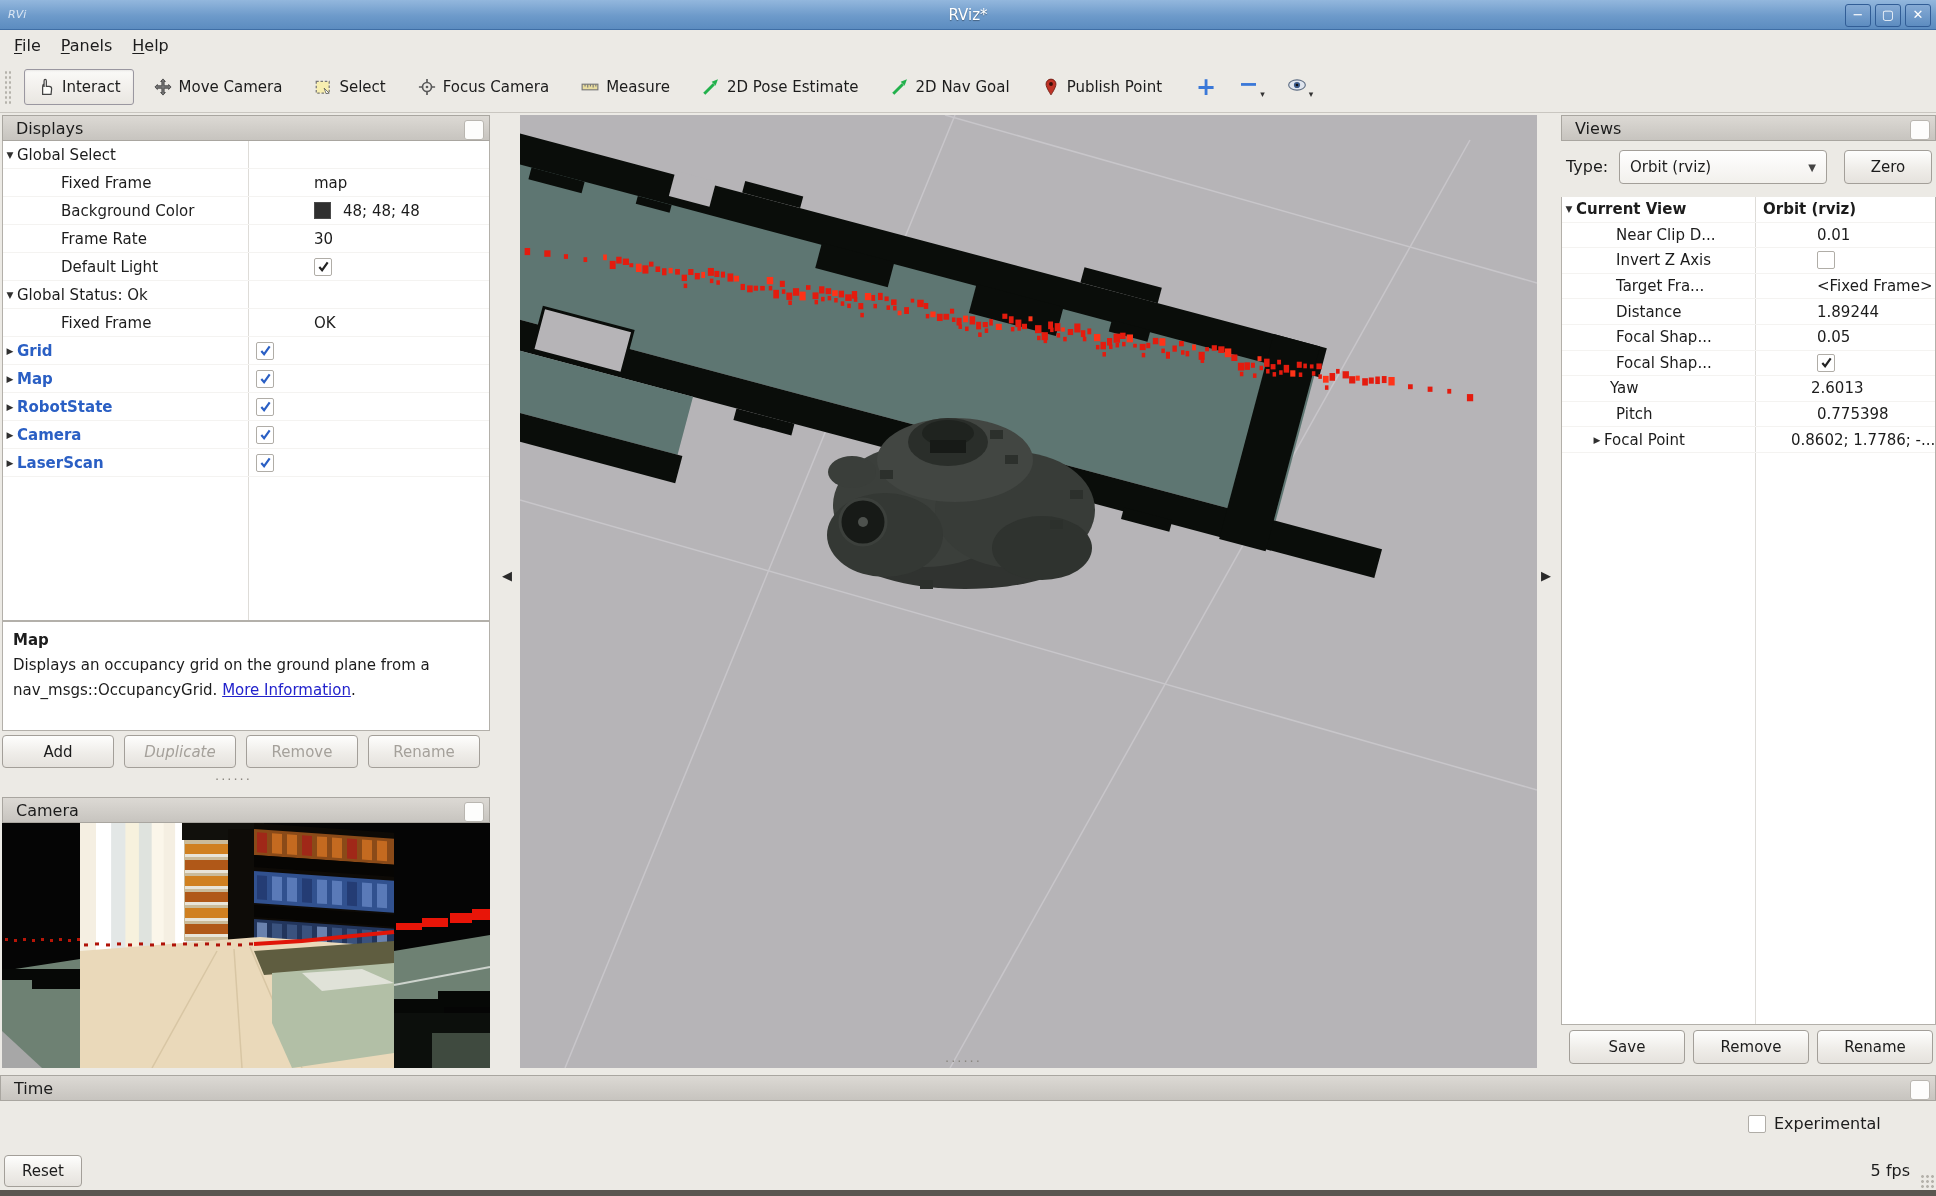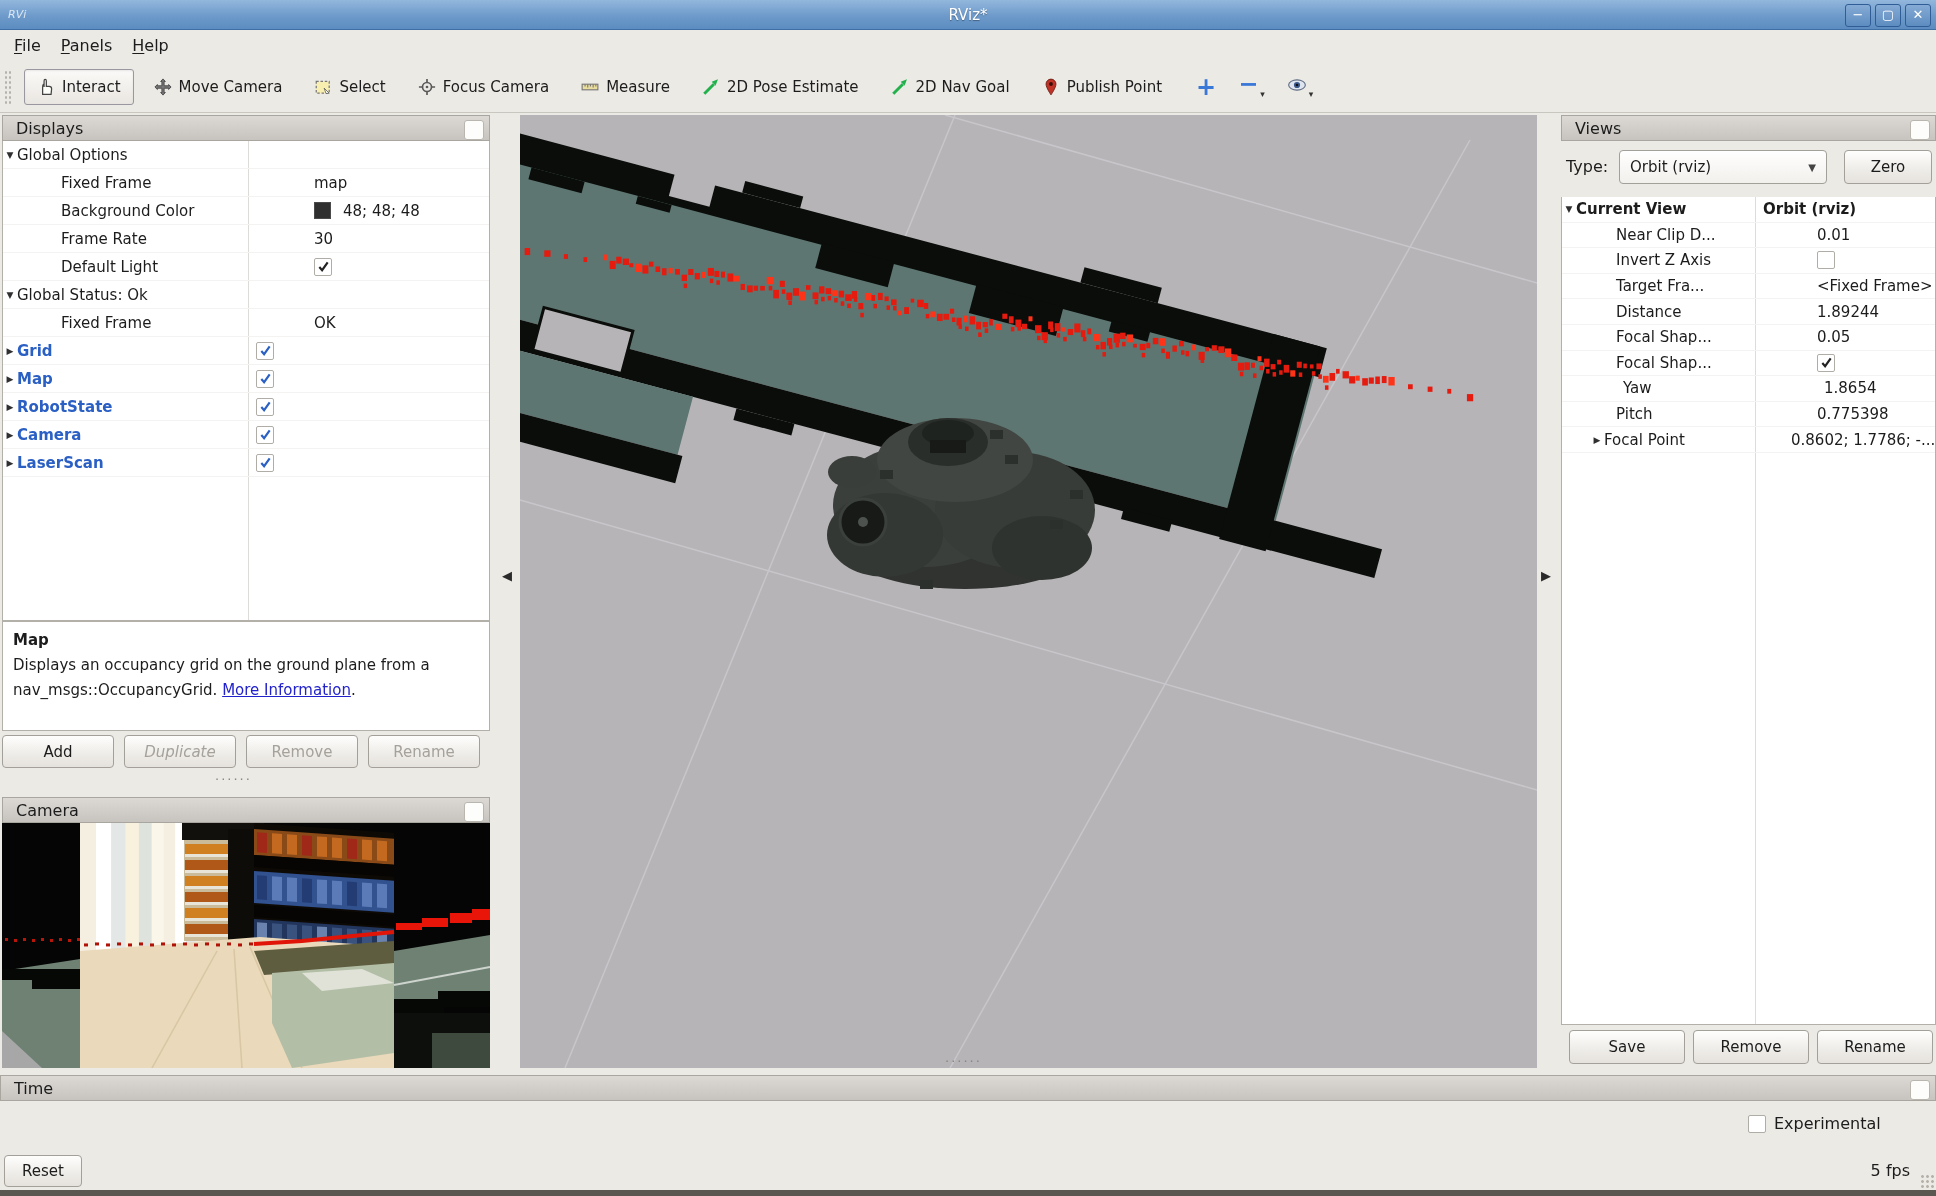--- a/index.html
+++ b/index.html
@@ -194,21 +194,21 @@
   <div class="abs white-area" style="left:2px;top:141px;width:488px;height:480px;" id="displays-tree">
     <div class="colsep" style="left:245px;"></div>
   <div class="trow">
         <div class="lcell">
           <span class="expander">▼</span>
           <span class="ic"><svg viewBox="0 0 16 16">
               <path d="M8 1.5v13M1.5 8h13M3.2 3.2l9.6 9.6M12.8 3.2L3.2 12.8" stroke="#4a79d4" stroke-width="2"></path>
               <circle cx="8" cy="8" r="4.2" fill="#4a79d4"></circle>
               <circle cx="8" cy="8" r="1.7" fill="#eceae5"></circle>
             </svg></span>
-          <span>Global Options</span>
+          <span>Global Select</span>
         </div>
         <div class="vcell"></div>
       </div>
       <div class="trow">
         <div class="lcell" style="padding-left: 58px;">
           <span>Fixed Frame</span>
         </div>
         <div class="vcell">
           <span>map</span>
         </div>
@@ -814,25 +814,25 @@
         </div>
         <div class="vcell">
           <span class="cb">
             <svg viewBox="0 0 14 14" width="13" height="13">
               <path d="M2.5 7.5l3 3.5L11.5 2.5" stroke="#222222" stroke-width="2.3" fill="none"></path>
             </svg>
           </span>
         </div>
       </div>
       <div class="trow" style="height: 24.6px;">
-        <div class="lcell" style="flex: 0 0 193px; padding-left: 61px;">
+        <div class="lcell" style="flex: 0 0 193px; padding-left: 48px;">
           <span>Yaw</span>
         </div>
         <div class="vcell">
-          <span>1.8654</span>
+          <span>2.6013</span>
         </div>
       </div>
       <div class="trow" style="height: 24.6px;">
         <div class="lcell" style="flex: 0 0 193px; padding-left: 54px;">
           <span>Pitch</span>
         </div>
         <div class="vcell">
           <span>0.775398</span>
         </div>
       </div>

